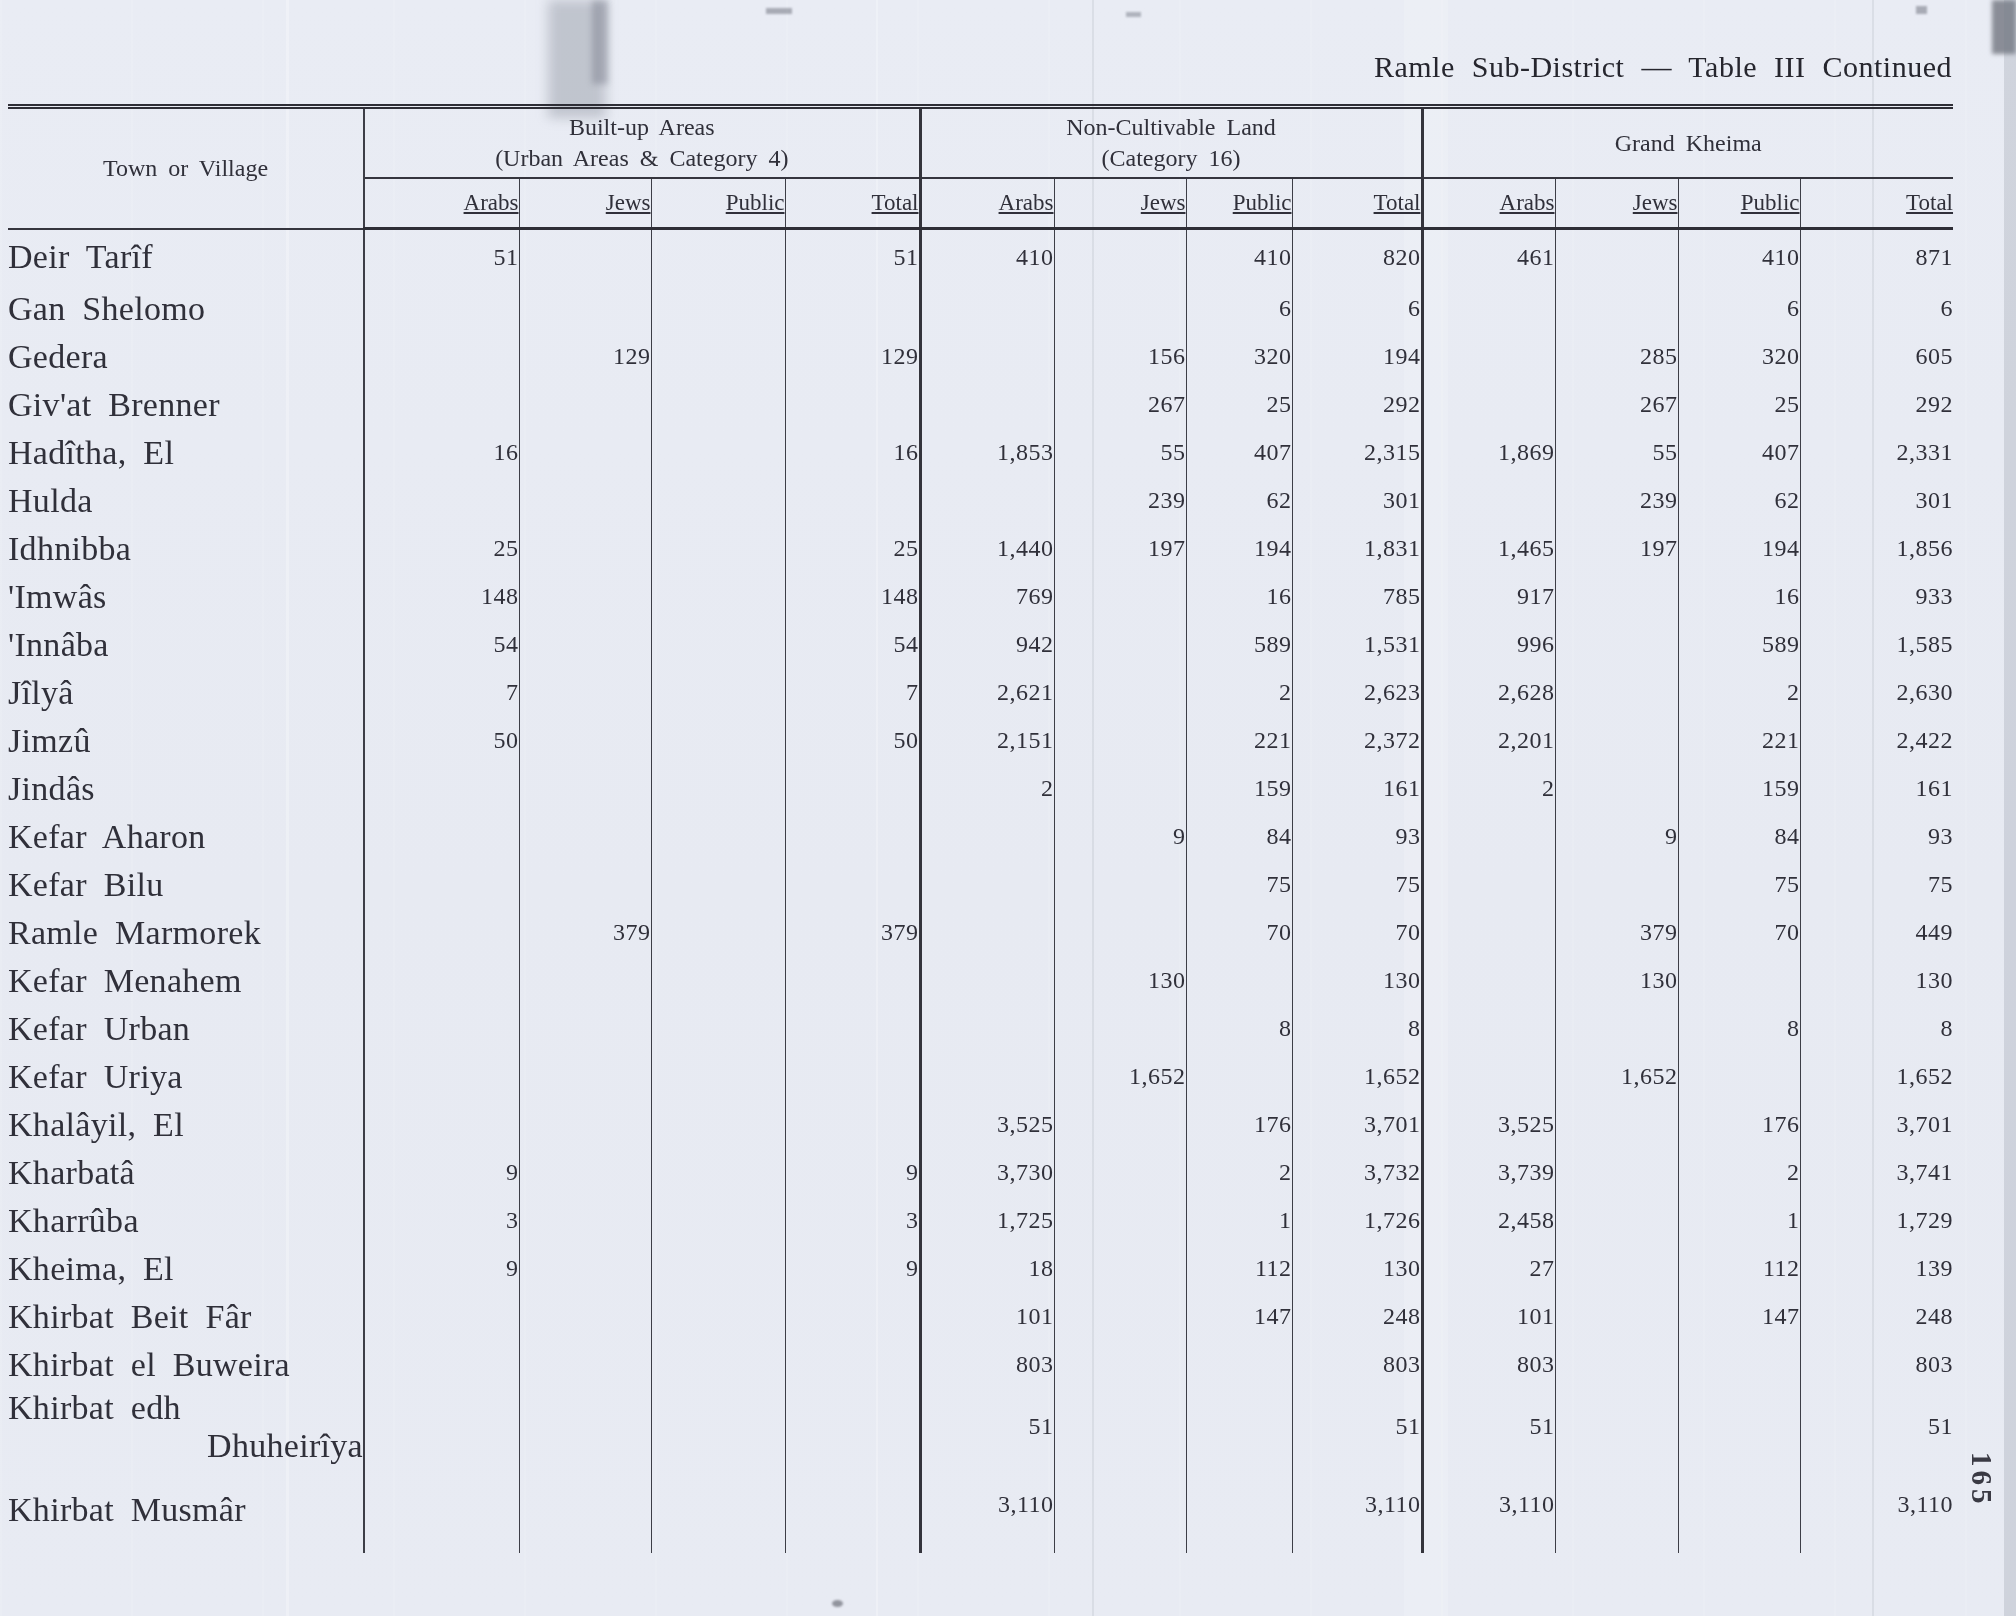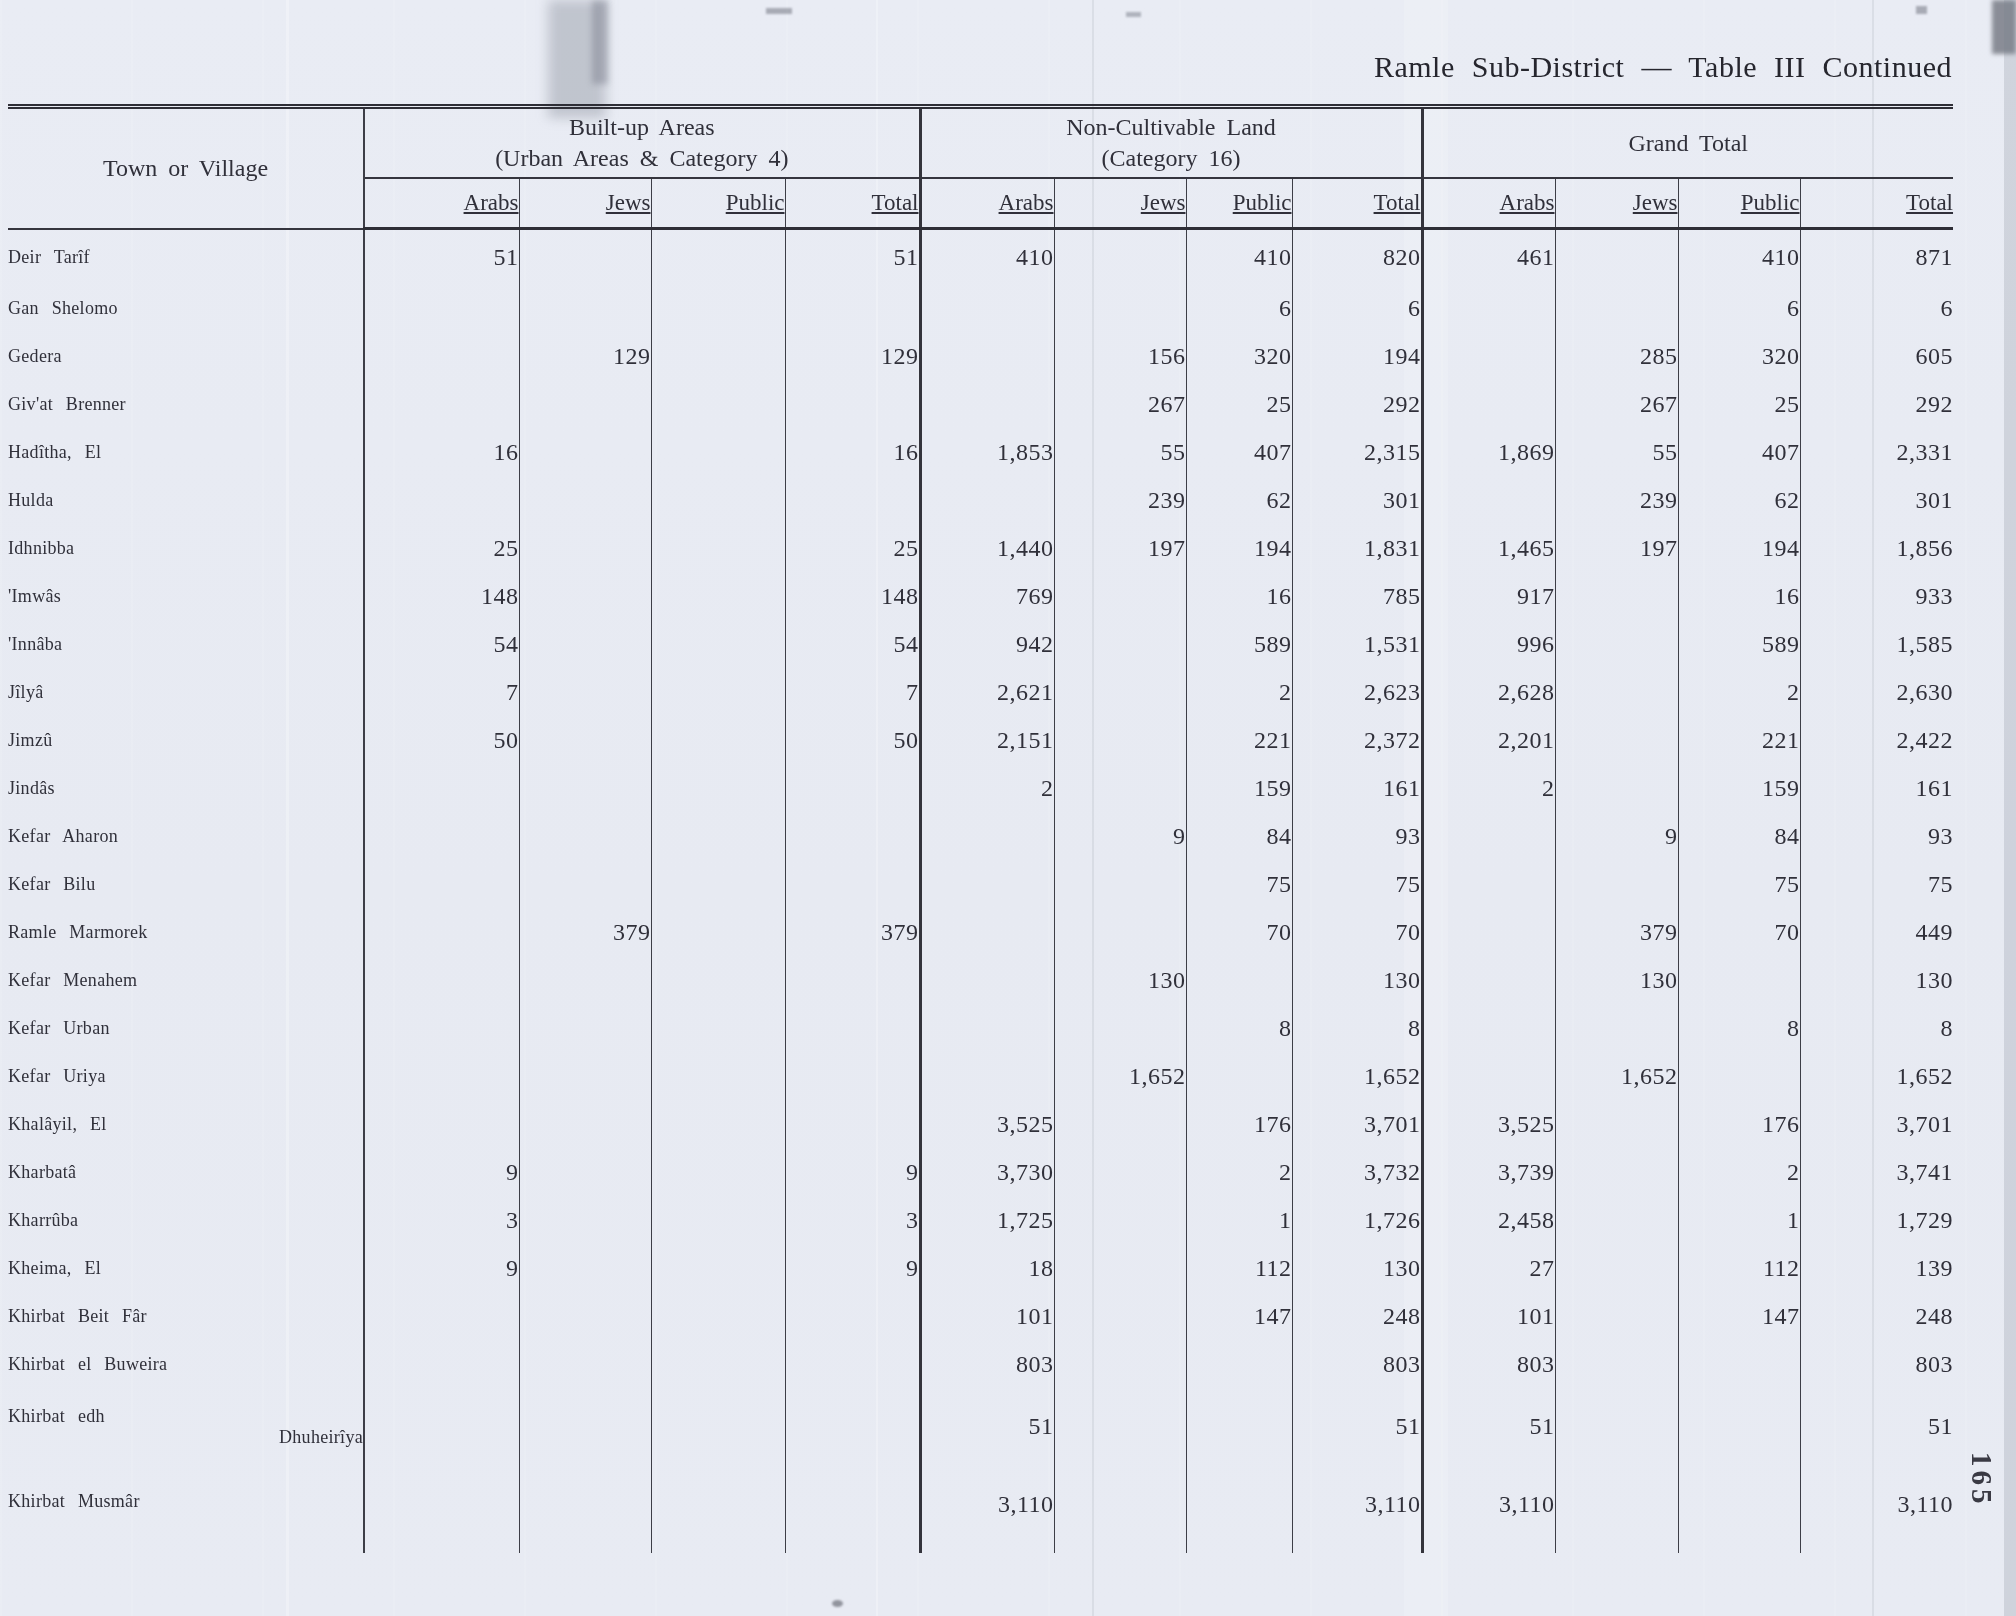--- a/index.html
+++ b/index.html
@@ -58,21 +58,21 @@
   }
   .grp-line{display:block;line-height:31px;}
   
   tr.sub-row th{height:48px;text-align:right;vertical-align:middle;font-size:23px;border-bottom:3px solid #2e2e36;text-decoration:underline;}
   
   .vr{border-right:1.6px solid #3d3e47;}
   .vr-heavy{border-right:3px solid #34343c;}
   .vr-none{border-right:none;}
   
   td.name{
-    text-align:left;padding-left:70px;font-size:18px;word-spacing:8px;letter-spacing:0.3px;
+    text-align:left;padding-left:70px;font-size:34px;word-spacing:8px;letter-spacing:0.3px;
     border-right:2.4px solid #3d3e47;vertical-align:middle;
   }
   td.name .nm2{padding-left:22px;text-align:right;}
   td.num{text-align:right;padding-right:52px;font-size:24px;letter-spacing:0.5px;vertical-align:middle;}
   tr.data-row{height:48px;}
   tr.data-row.first{height:56px;}
   tr.data-row.two-line{height:76px;}
   tr.data-row.last{height:88px;}
   tr.data-row.last td{vertical-align:top;padding-top:26px;}
 </style>
@@ -118,21 +118,21 @@
         <th class="corner" rowspan="2">Town or Village</th>
         <th colspan="4" class="vr-heavy">
           <span class="grp-line">Built-up Areas</span>
           <span class="grp-line">(Urban Areas &amp; Category 4)</span>
         </th>
         <th colspan="4" class="vr-heavy">
           <span class="grp-line">Non-Cultivable Land</span>
           <span class="grp-line">(Category 16)</span>
         </th>
         <th colspan="4" class="vr-none">
-          <span class="grp-line">Grand Total</span>
+          <span class="grp-line">Grand Kheima</span>
 
         </th>
       </tr>
       <tr class="sub-row">
           <th class="vr">Arabs</th>
           <th class="vr">Jews</th>
           <th class="vr">Public</th>
           <th class="vr-heavy">Total</th>
           <th class="vr">Arabs</th>
           <th class="vr">Jews</th>

